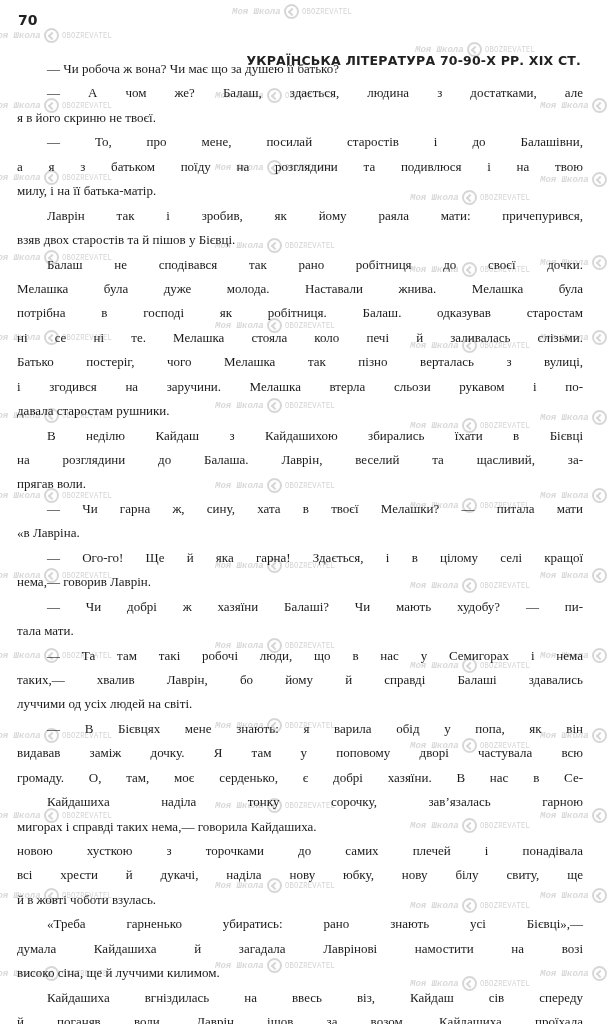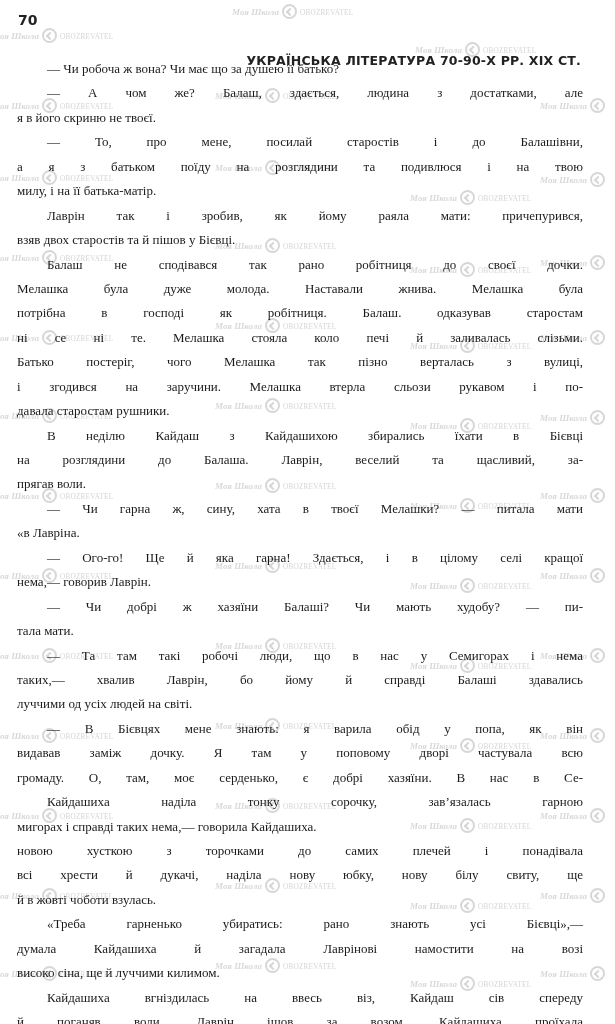--- a/index.html
+++ b/index.html
@@ -61,21 +61,21 @@
     .line.indent {
       padding-left: 30px;
     }
     .line.last {
       text-align-last: left;
     }
     
     .wm {
       position: absolute;
       pointer-events: none;
-      font-family: Liberation Serif, serif;
+      font-family: Liberation Mono, monospace;
       color: #cfcfcf;
       opacity: 0.85;
       white-space: nowrap;
       display: flex;
       align-items: center;
       gap: 3px;
     }
     .wm .wm-school {
       font-style: italic;
       font-weight: bold;

